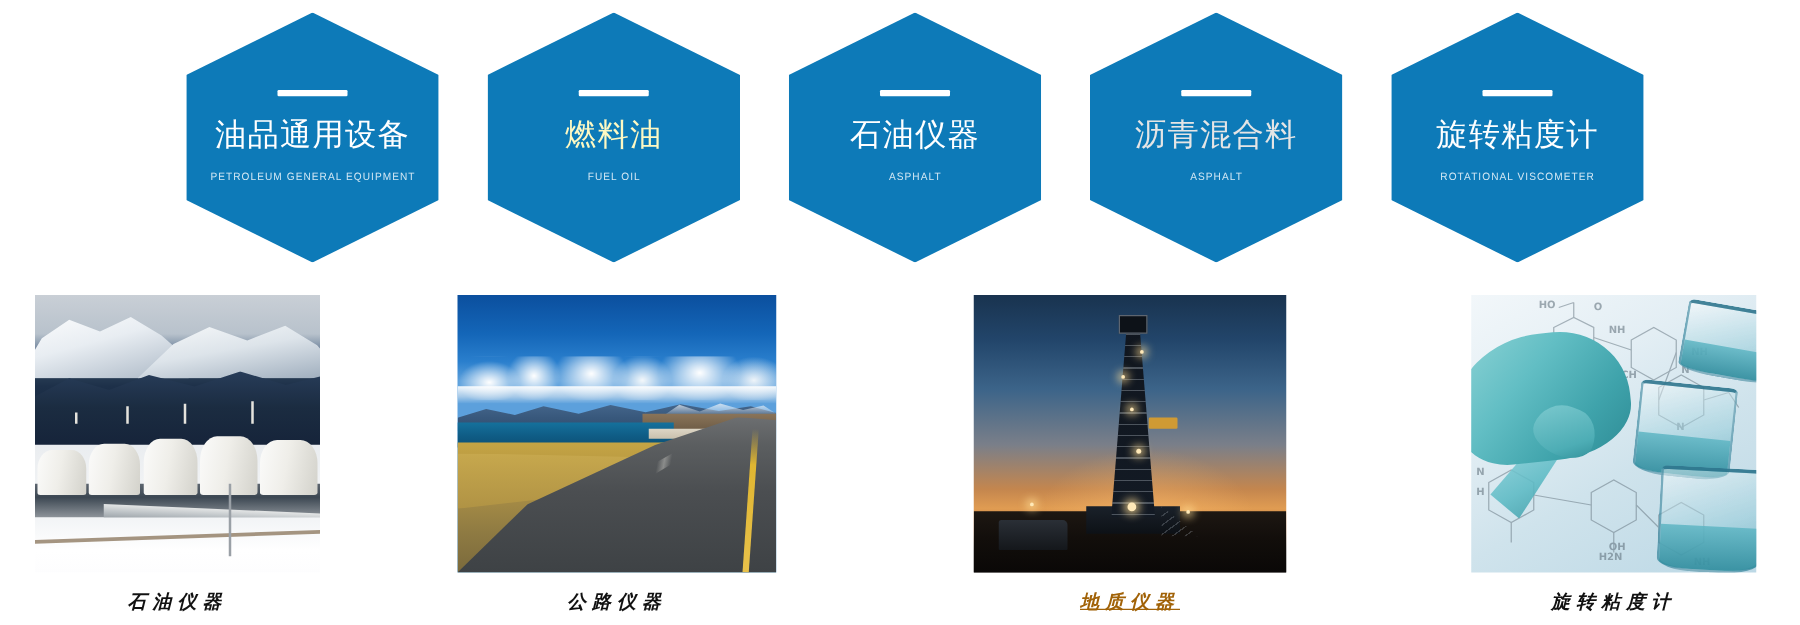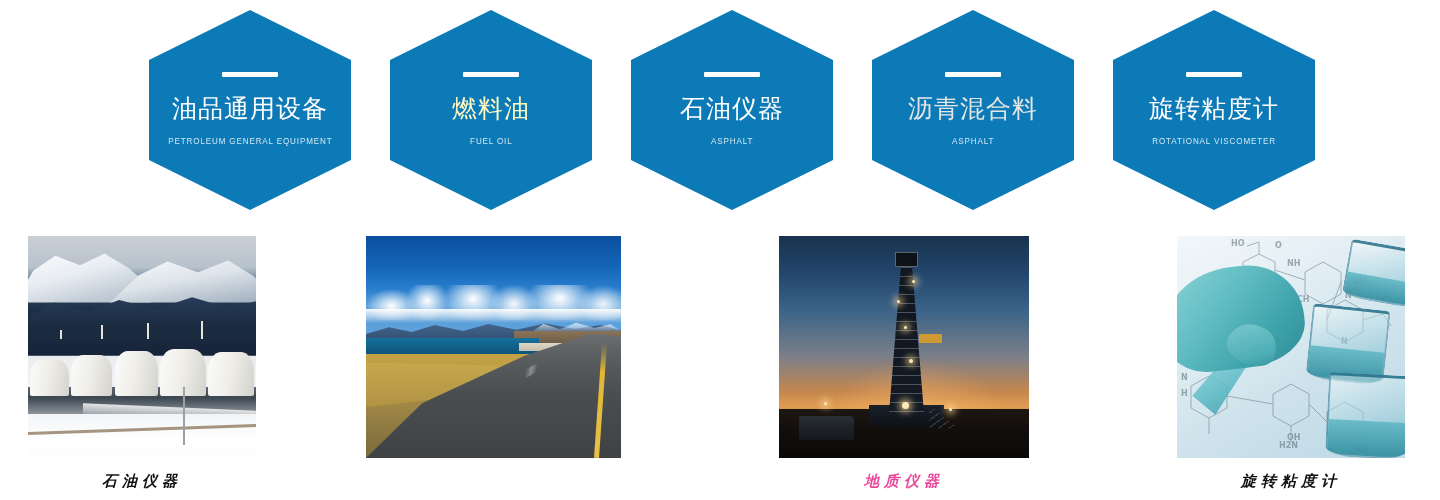--- a/index.html
+++ b/index.html
@@ -416,20 +416,21 @@
         <div class="mtn-snow"></div>
         <div class="shore"></div>
         <div class="lake"></div>
         <div class="beach"></div>
         <div class="grass"></div>
         <div class="grass2"></div>
         <div class="road"></div>
         <div class="roadedge"></div>
         <div class="roadline"></div>
       </div>
+      <div class="caption" style="color: rgb(17, 17, 17);">公路仪器</div>
     </div>
 
     <div class="photo-cell cell-3">
       <div class="photo pic-rig">
         <div class="glow"></div>
         <div class="ground"></div>
         <div class="base"></div>
         <div class="derrick"></div>
         <div class="derrick-lat"></div>
         <div class="crown"></div>
@@ -437,21 +438,21 @@
         <div class="stair"></div>
         <div class="truck"></div>
         <div class="lamp l1"></div>
         <div class="lamp l2"></div>
         <div class="lamp l3"></div>
         <div class="lamp l4"></div>
         <div class="lamp l5"></div>
         <div class="lamp l6"></div>
         <div class="lamp l7"></div>
       </div>
-      <div class="caption" style="color: #ec4899;">地质仪器</div>
+      <div class="caption" style="color: #a16207; text-decoration: underline;">地质仪器</div>
     </div>
 
     <div class="photo-cell cell-4">
       <div class="photo pic-lab">
         <div class="mol">
           <svg viewBox="0 0 228 222" preserveAspectRatio="none" aria-hidden="true">
             <g fill="none" stroke="#6b7b86" stroke-width="1">
               <polygon points="66,26 82,18 98,26 98,44 82,52 66,44"></polygon>
               <polygon points="128,36 146,26 164,36 164,58 146,68 128,58"></polygon>
               <polygon points="150,74 168,64 186,74 186,96 168,106 150,96"></polygon>

